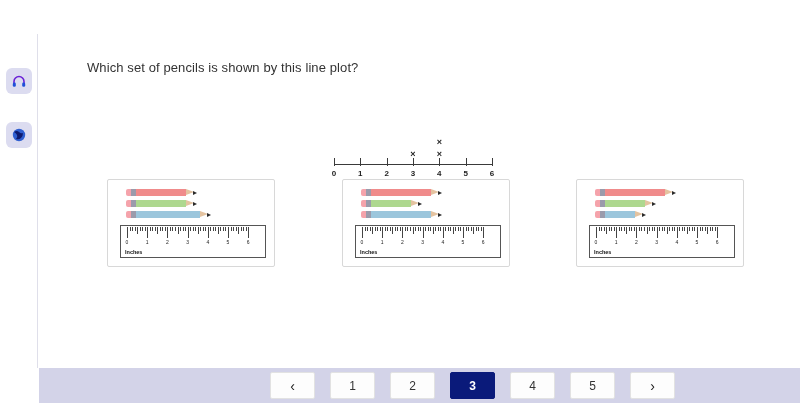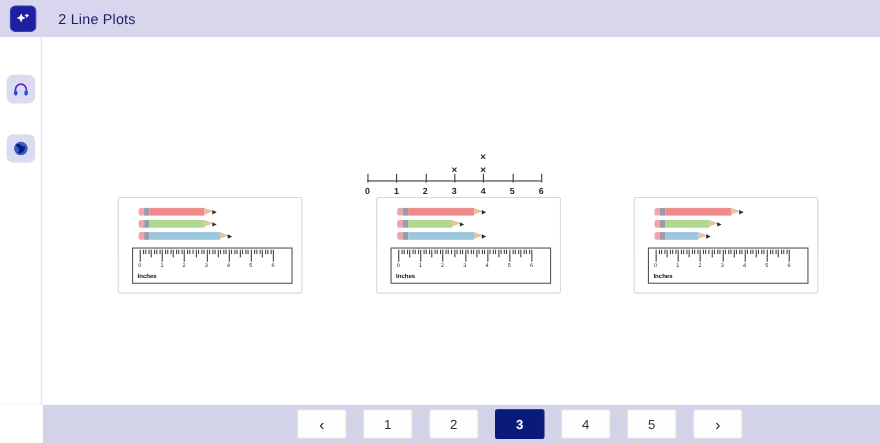--- a/index.html
+++ b/index.html
@@ -133,29 +133,20 @@
     font-size: 12px; color: #333;
   }
   .nav-btn.active { background: #0a1a7a; color: #fff; border-color: #0a1a7a; font-weight: bold; }
   .nav-btn.arrow { font-size: 14px; color: #222; }
 </style>
 </head>
 <body>
 
 <div id="app">
 
-  <div class="header">
-    <div class="logo-tile">
-      <svg width="16" height="16" viewBox="0 0 16 16">
-        <path d="M6.2 3.2 L7.5 6.0 L10.3 7.3 L7.5 8.6 L6.2 11.4 L4.9 8.6 L2.1 7.3 L4.9 6.0 Z" fill="#ffffff"></path>
-        <path d="M11.4 3.0 L12.1 4.5 L13.6 5.2 L12.1 5.9 L11.4 7.4 L10.7 5.9 L9.2 5.2 L10.7 4.5 Z" fill="#ffffff"></path>
-      </svg>
-    </div>
-    <div class="header-title">2 Line Plots</div>
-  </div>
 
   <div class="sidebar">
     <div class="side-slot first">
       <div class="side-tile">
         <svg width="16" height="16" viewBox="0 0 16 16">
           <path d="M3 11 V8.5 a5 5 0 0 1 10 0 V11" fill="none" stroke="#6a21d6" stroke-width="1.6"></path>
           <rect x="1.8" y="9.6" width="3" height="4.2" rx="1.3" fill="#1f4fd8"></rect>
           <rect x="11.2" y="9.6" width="3" height="4.2" rx="1.3" fill="#1f4fd8"></rect>
         </svg>
       </div>
@@ -165,20 +156,21 @@
         <svg width="16" height="16" viewBox="0 0 16 16">
           <circle cx="8" cy="8" r="6.2" fill="#2f5fd0"></circle>
           <path d="M3 5 q2 1 3 3 t-1 4 q3 1 5-1 t2-5 q-2 1-4-1 t-5 0z" fill="#0e1a6e"></path>
         </svg>
       </div>
     </div>
   </div>
 
   <div class="content">
 
+    <div class="question">Which set of pencils is shown by this line plot?</div>
 
     <div class="lineplot">
       <div class="lp-axis"></div>
       <div id="lp-ticks">
           <div class="lp-tick" style="left: 20px;"></div>
           <div class="lp-num" style="left: 20px;">0</div>
           <div class="lp-tick" style="left: 46.3333px;"></div>
           <div class="lp-num" style="left: 46.3333px;">1</div>
           <div class="lp-tick" style="left: 72.6667px;"></div>
           <div class="lp-num" style="left: 72.6667px;">2</div>

